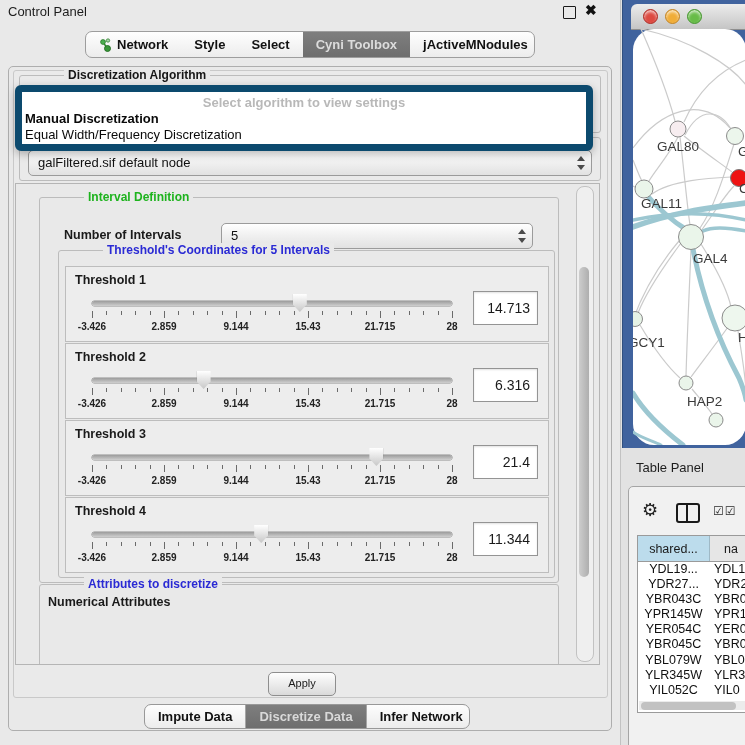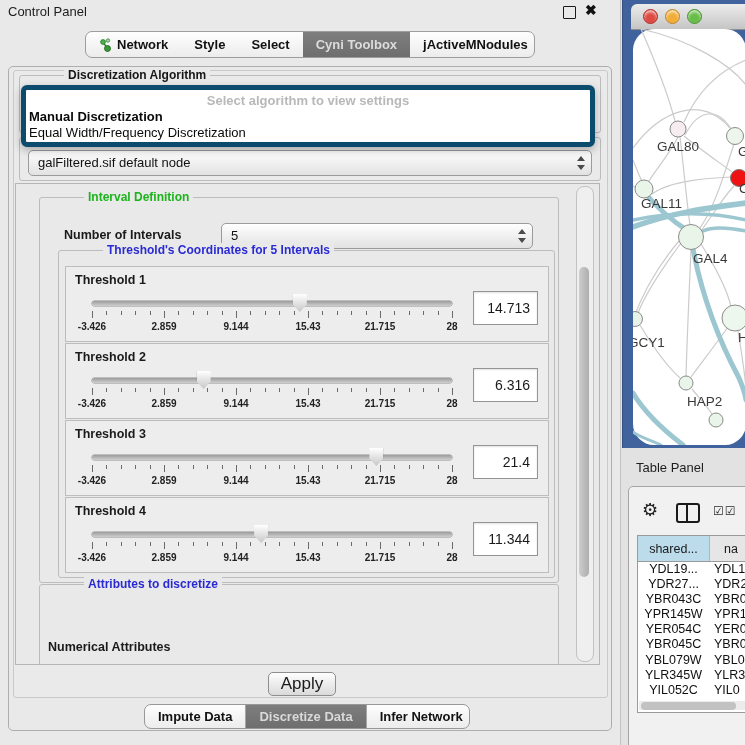--- a/index.html
+++ b/index.html
@@ -24,22 +24,22 @@
   #content-border{left:13px;top:70px;width:593px;height:626px;border:1px solid #c9c9c9;border-radius:3px;background:#eaeaea;}
   
   .fs{position:absolute;border:1px solid #bcbcbc;border-radius:3px;}
   .fs-title{position:absolute;top:-8px;left:8px;background:#eaeaea;padding:0 4px;font-size:12px;font-weight:bold;white-space:nowrap;}
   .fs-title.green{color:#1db31d;}
   .fs-title.blue{color:#2a2ad4;}
   #algo-fs{left:19px;top:75px;width:580px;height:56px;}
   #algo-combo{left:8px;top:21px;width:560px;height:24px;border:1px solid #7ba7d7;border-radius:5px;
               background:linear-gradient(#ffffff,#e9e9e9);box-shadow:0 0 0 3px rgba(98,156,220,.5);}
   
-  #algo-popup{left:15px;top:85px;width:564px;height:52px;background:#fff;border:5px solid #0c4a6e;border-radius:6px;
-              box-shadow:0 3px 9px rgba(0,0,0,.28);z-index:60;font-size:13px;margin-left:6px;}
+  #algo-popup{left:15px;top:85px;width:564px;height:52px;background:#fff;border:7px solid #0c4a6e;border-radius:6px;
+              box-shadow:0 3px 9px rgba(0,0,0,.28);z-index:60;font-size:13px;}
   #popup-hint{left:0;top:3px;width:100%;text-align:center;font-weight:bold;color:#b8b8b8;}
   .popup-item{left:3px;font-size:13px;color:#0a0a0a;white-space:nowrap;}
   #popup-item-0{top:19px;font-weight:bold;}
   #popup-item-1{top:35px;}
   #tabledata-fs{left:19px;top:137px;width:580px;height:42px;}
   .fs-title.plain{color:#161616;}
   .combo{position:absolute;border:1px solid #9b9b9b;border-radius:5px;background:linear-gradient(#ffffff,#f1f1f1 45%,#e2e2e2);
          font-size:13px;color:#111;}
   .combo .cv{position:absolute;left:9px;top:4px;white-space:nowrap;}
   .spin{position:absolute;right:6px;top:4px;width:9px;height:16px;}
@@ -63,28 +63,28 @@
   .track{position:absolute;left:0;right:0;top:8px;height:5px;border-radius:3px;
          background:linear-gradient(#9c9c9c,#cfcfcf);box-shadow:0 0 0 .5px #8f8f8f;}
   .thumb{position:absolute;top:1px;width:14px;height:18px;background:linear-gradient(#ffffff,#c7c7c7);
          clip-path:polygon(0 0,100% 0,100% 58%,50% 100%,0 58%);filter:drop-shadow(0 0 1px #777);}
   .tick{position:absolute;top:18px;width:1px;height:4px;background:#6a6a6a;}
   .tick.major{height:7px;}
   .tlab{position:absolute;top:28px;transform:translateX(-50%);font-size:10px;font-weight:bold;color:#222;white-space:nowrap;}
   .val{position:absolute;left:407px;top:24px;width:56px;height:32px;background:#fff;border:1px solid #949494;
        font-size:14px;text-align:right;line-height:32px;padding-right:7px;box-shadow:inset 0 1px 2px rgba(0,0,0,.12);}
   #attrs-fs{left:23px;top:400px;width:518px;height:95px;}
-  #attrs-sub{position:absolute;left:8px;top:10px;font-size:12.5px;font-weight:bold;margin-top:45px;}
+  #attrs-sub{position:absolute;left:8px;top:10px;font-size:12.5px;font-weight:bold;}
   #attr-list{position:absolute;left:21px;top:29px;width:466px;height:70px;background:#fff;border:1px solid #b9b9b9;overflow:hidden;}
   .li{padding-left:14px;font-size:13px;line-height:17px;color:#141414;white-space:nowrap;}
   #attr-scroll{position:absolute;right:1px;top:1px;width:12px;height:66px;background:#efefef;}
   #attr-thumb{position:absolute;left:1px;top:2px;width:9px;height:40px;border-radius:5px;background:#b4b4b4;}
   
   #apply-btn{left:268px;top:672px;width:66px;height:22px;border:1px solid #8e8e8e;border-radius:5px;
-             background:linear-gradient(#fefefe,#dadada);font-size:17px;text-align:center;line-height:21px;}
+             background:linear-gradient(#fefefe,#dadada);font-size:11px;text-align:center;line-height:21px;}
   #bottom-tabs{left:144px;top:704px;width:324px;height:23px;display:flex;align-items:stretch;
                background:linear-gradient(#fdfdfd,#ececec);border:1px solid #989898;border-radius:7px;overflow:hidden;}
   .btab{display:flex;align-items:center;padding:0 13px;font-size:13px;font-weight:bold;color:#111;white-space:nowrap;}
   .btab.sel{background:linear-gradient(#7e7e7e,#6e6e6e);color:#d9d9d9;}
   .btab + .btab{border-left:1px solid #a5a5a5;}
   
   #net-window{left:622px;top:0;width:123px;height:448px;background:#40639e;border-left:1px solid #31507f;}
   #net-titlebar{position:absolute;left:8px;top:4px;width:120px;height:25px;border-radius:6px 0 0 0;
                 background:linear-gradient(#ececec,#c5c5c5);border-bottom:1px solid #8e8e8e;}
   .tl{position:absolute;top:5px;width:13px;height:13px;border-radius:50%;box-shadow:inset 0 2px 3px rgba(255,255,255,.7);}

